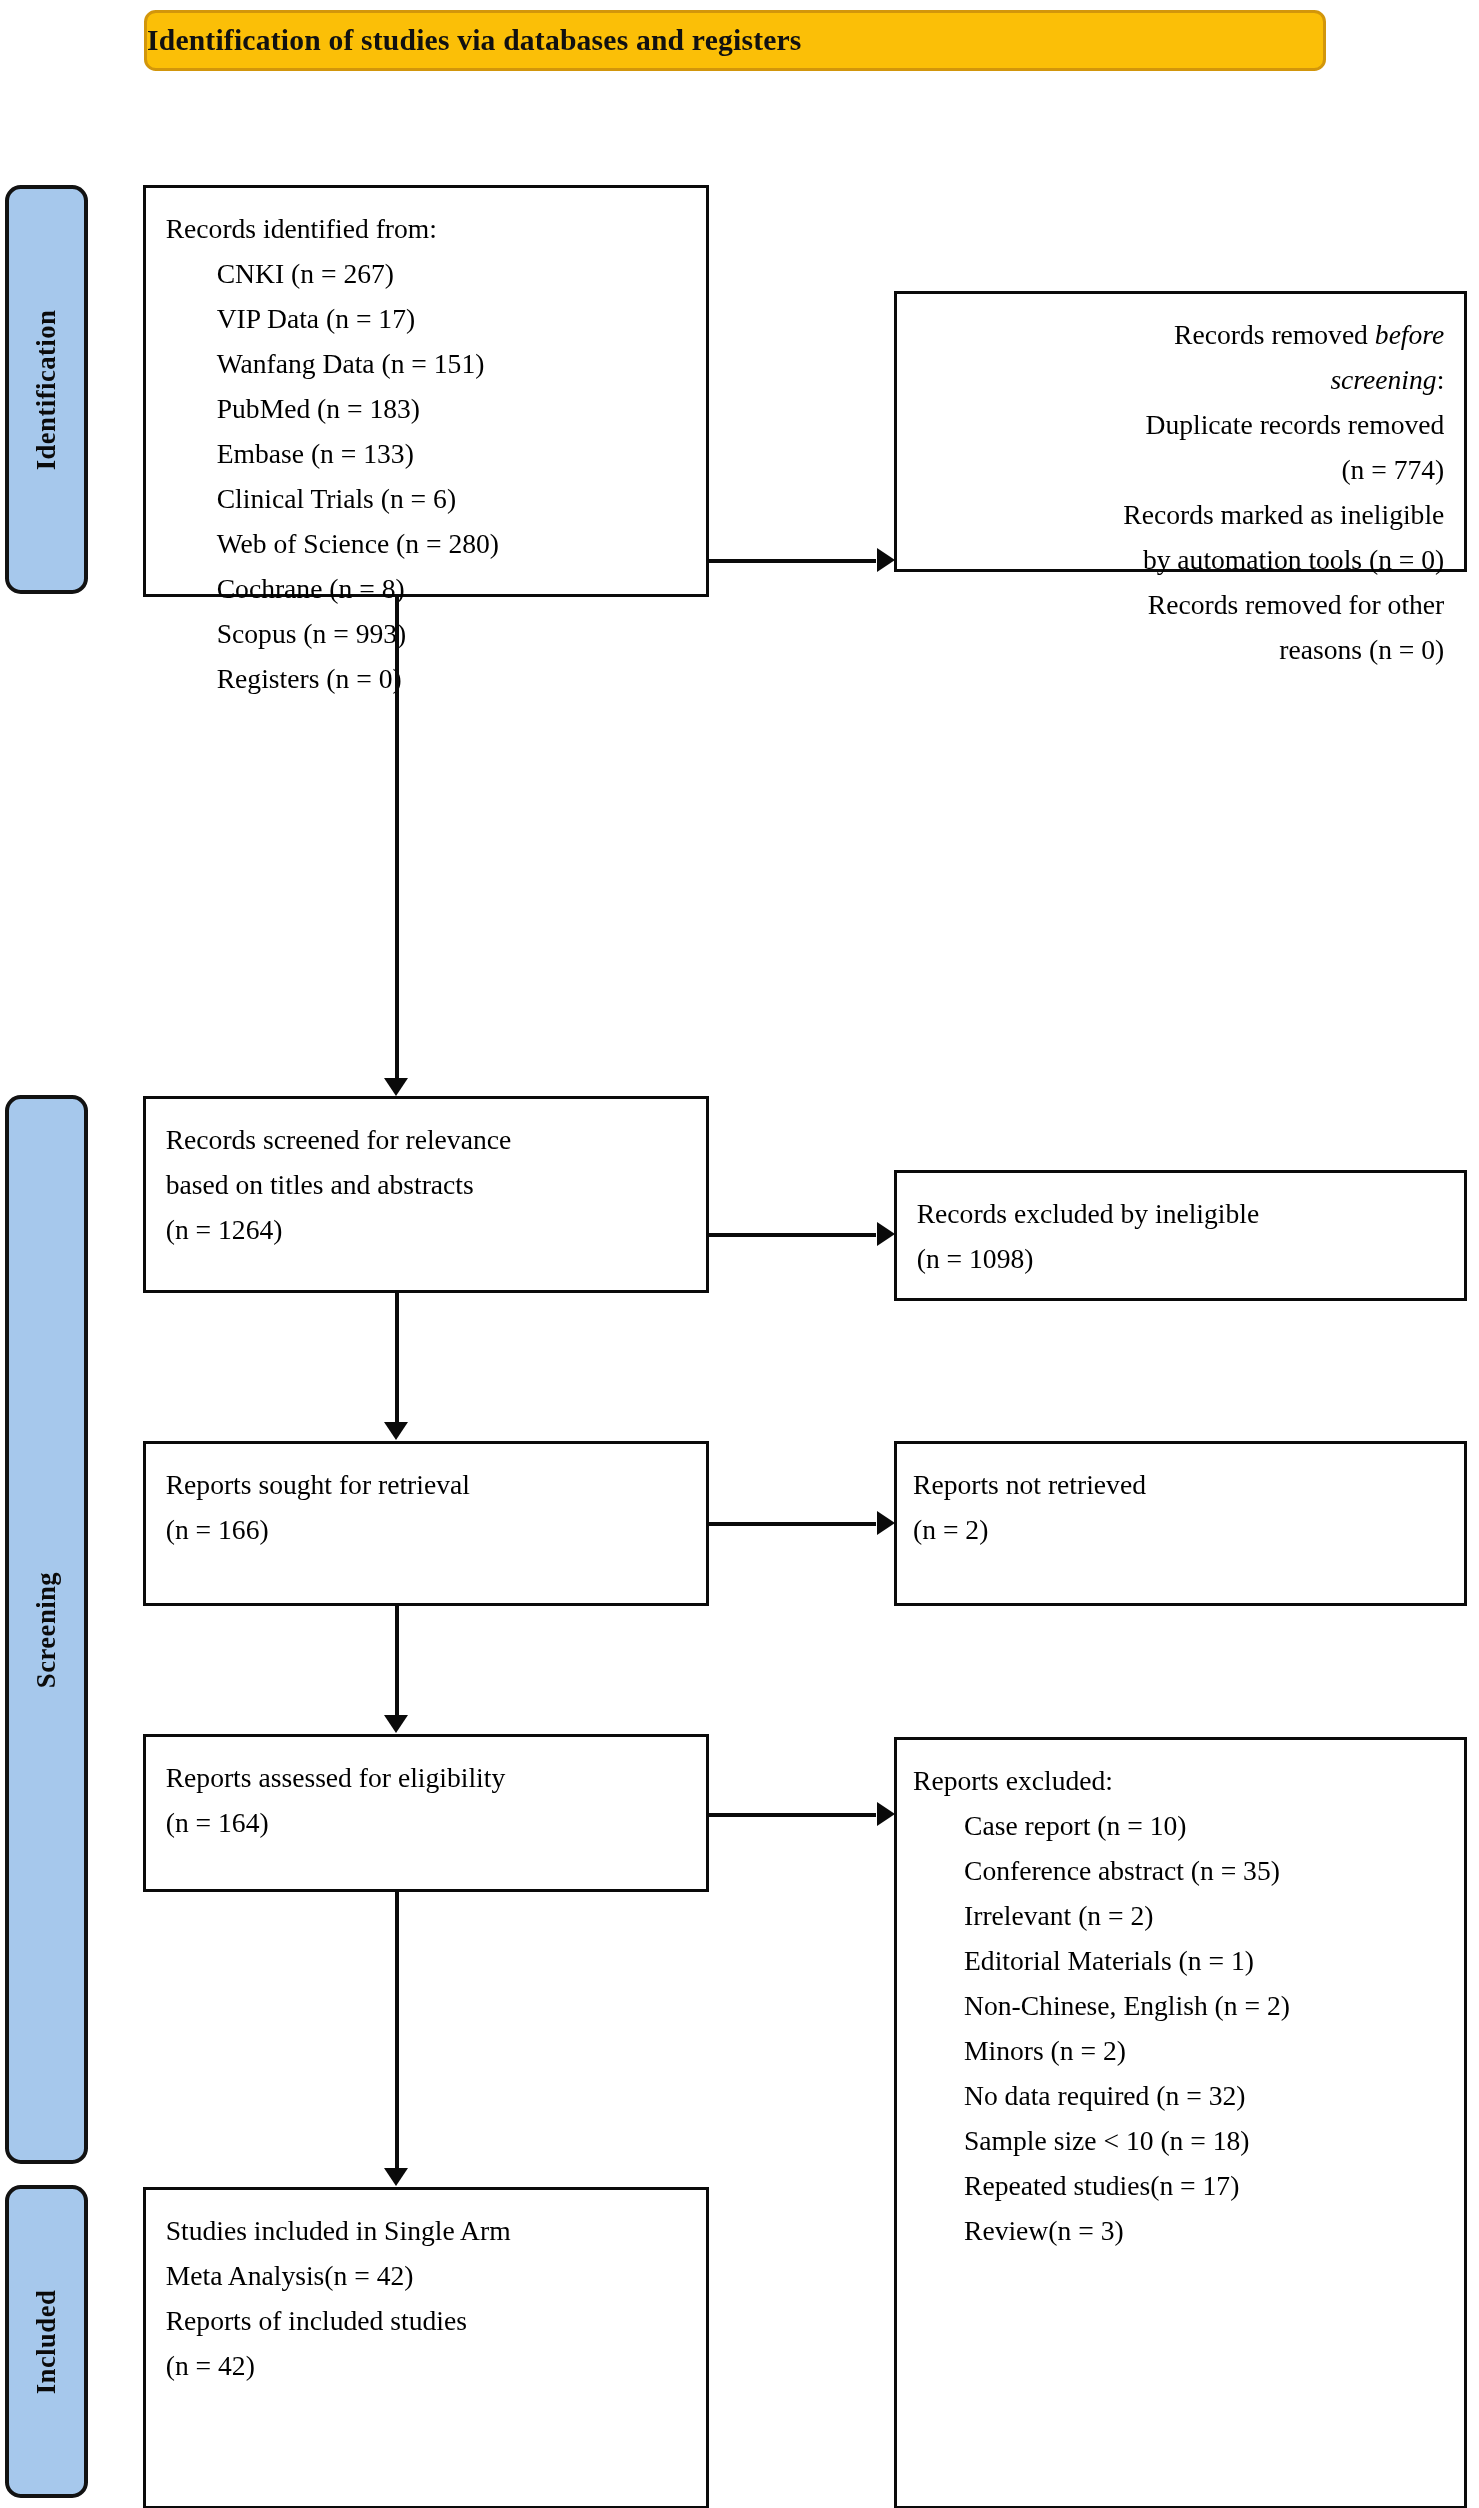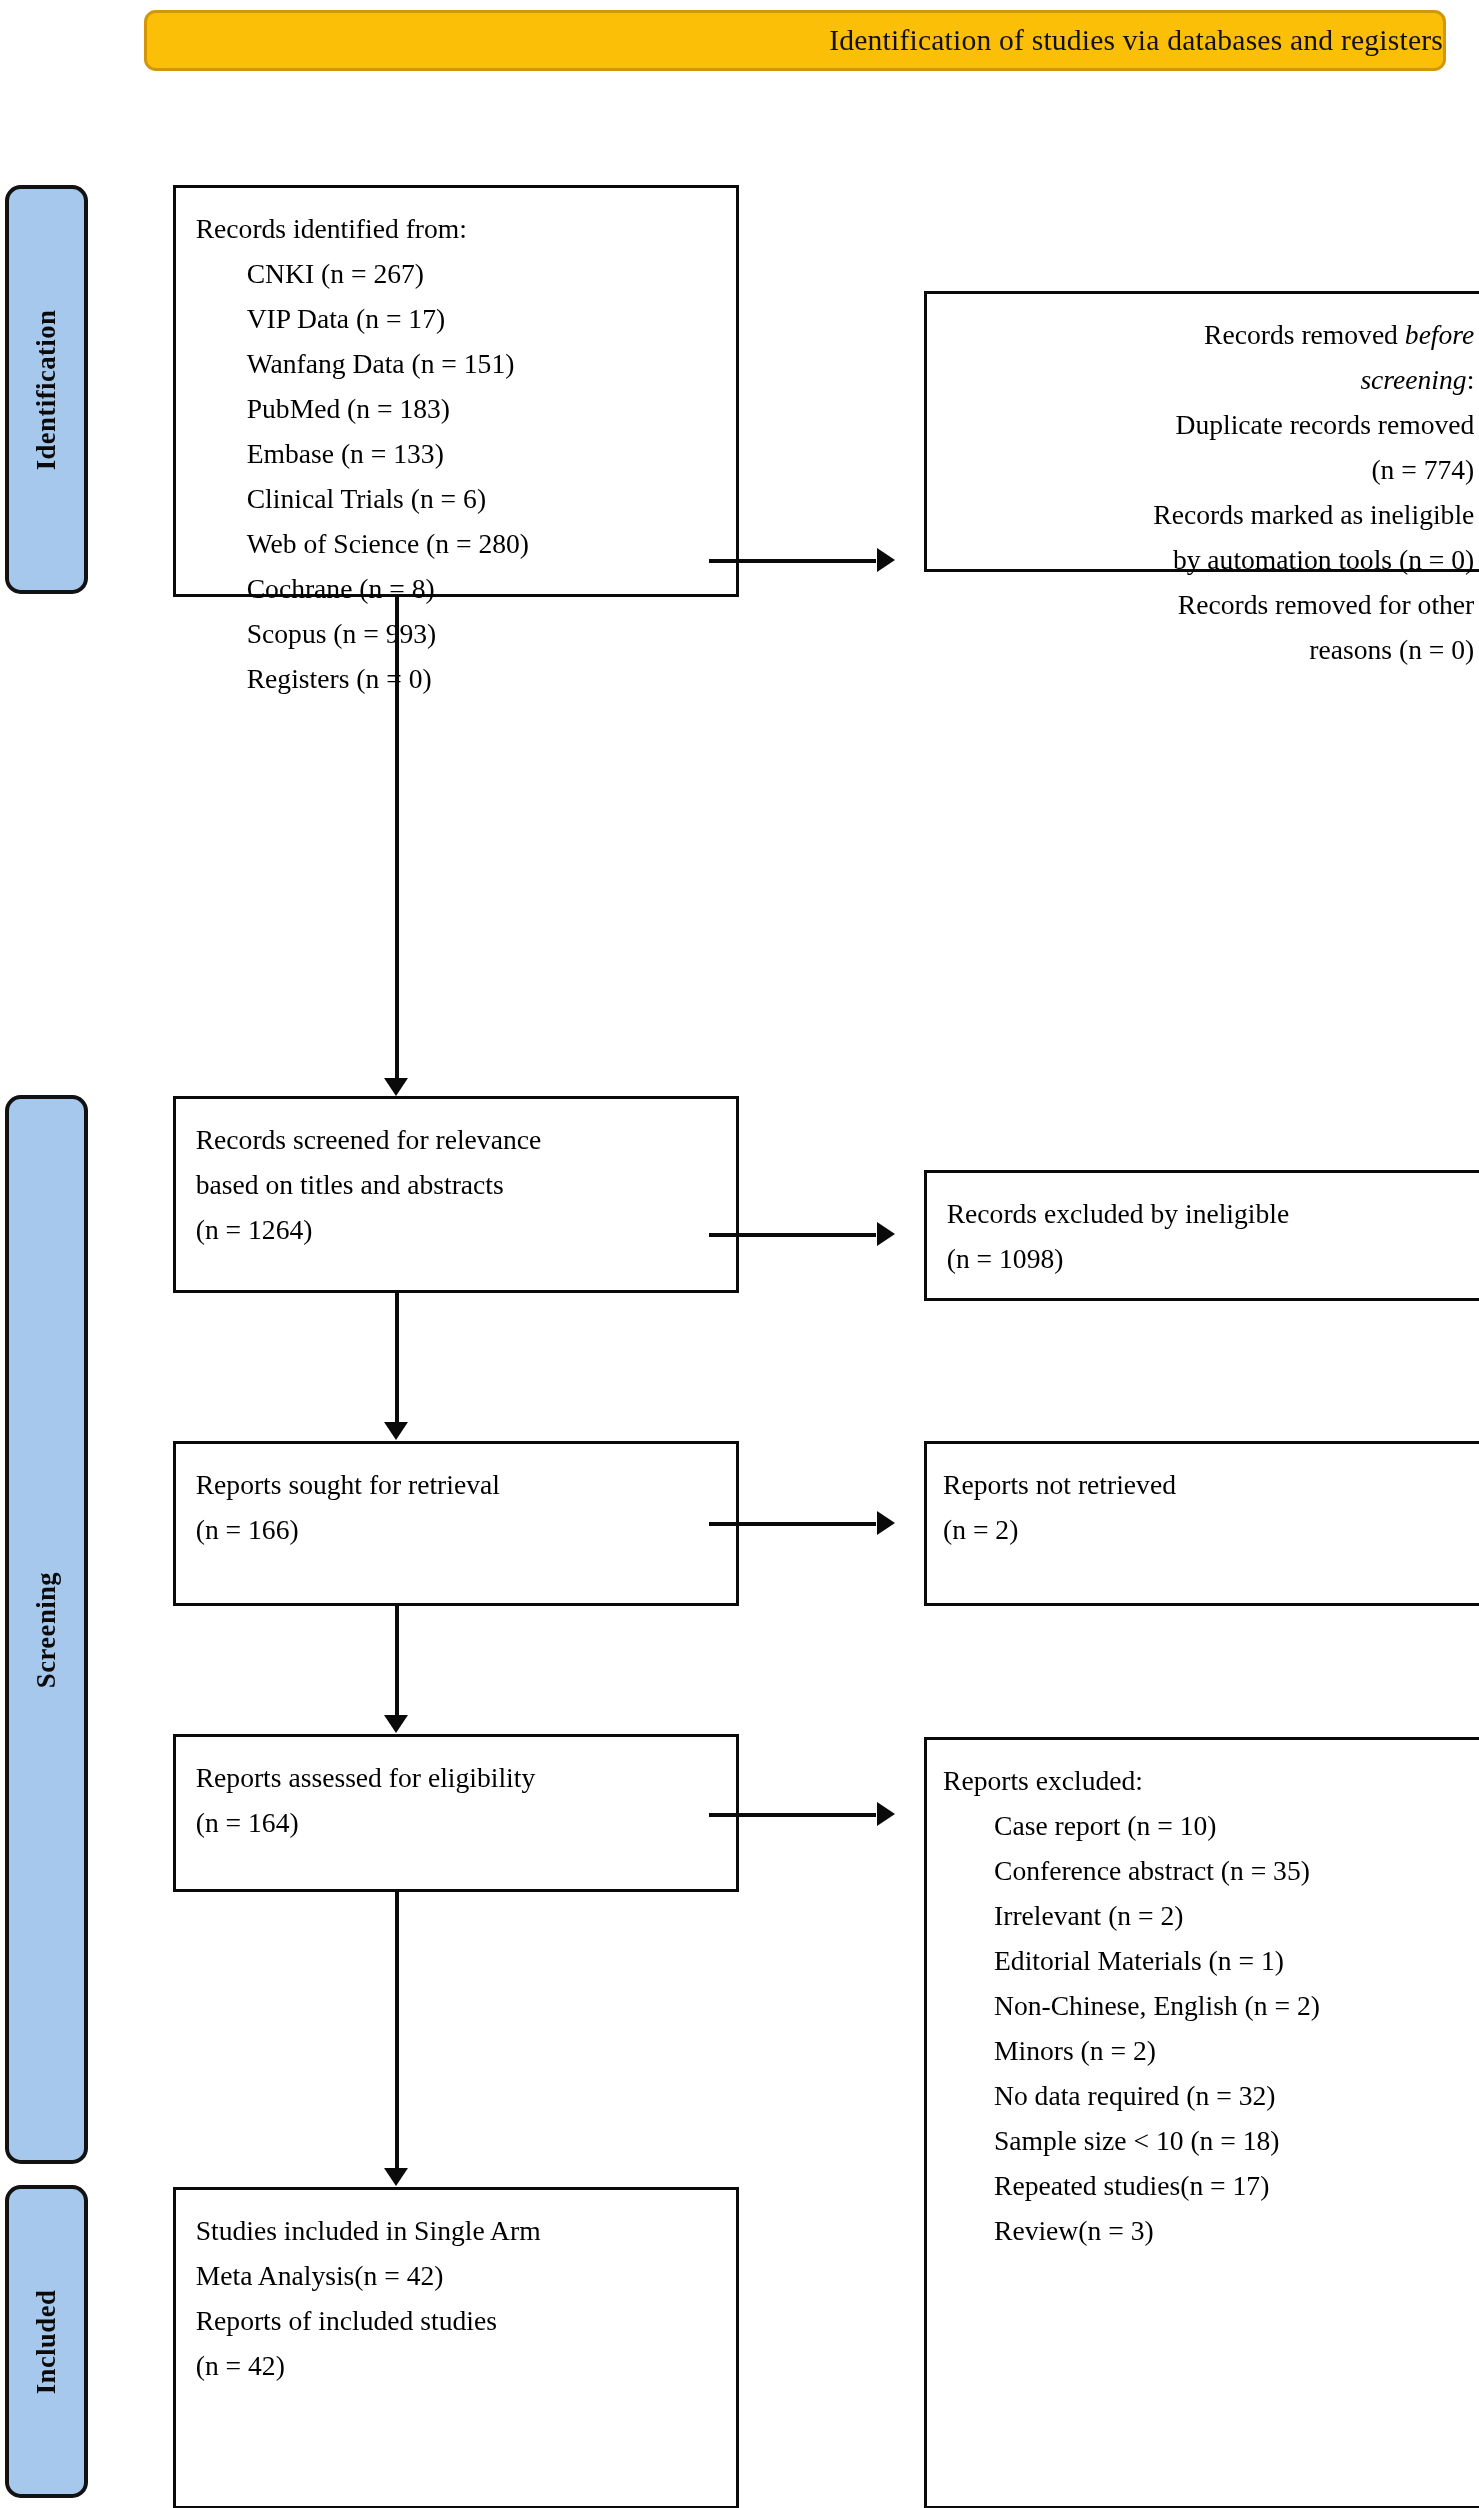--- a/index.html
+++ b/index.html
@@ -15,29 +15,30 @@
     font-family: "Liberation Serif", "DejaVu Serif", serif;
     color: #000000;
     overflow: hidden;
   }
 
   
   .banner {
     position: absolute;
     left: 144px;
     top: 9.9px;
-    width: 1302px;
+    width: 1182px;
     height: 61px;
     background: #FBBF07;
     border: 3px solid #D2960B;
     border-radius: 11.8px;
     box-sizing: border-box;
     display: flex;
     align-items: center;
-    justify-content: flex-end;
+    justify-content: flex-start;
+    font-weight: bold;
   }
   .banner-text {
     font-size: 29.6px;
     color: #111111;
     letter-spacing: 0.2px;
     white-space: nowrap;
   }
 
   
   .stage {
@@ -65,21 +66,20 @@
   #stage-screening      { top: 1095px; height: 1069px; }
   #stage-included       { top: 2185px; height: 313px; }
 
   
   .box {
     position: absolute;
     background: #ffffff;
     border: 3.9px solid #0a0a0a;
     box-sizing: border-box;
     padding: 17.7px 19.7px 9.9px 19.7px;
-    margin-left: 30px;
   }
   .line {
     font-size: 27.6px;
     line-height: 45px;
     white-space: nowrap;
   }
   .line.indent { padding-left: 51px; }
   .line i { font-style: italic; }
 
   

